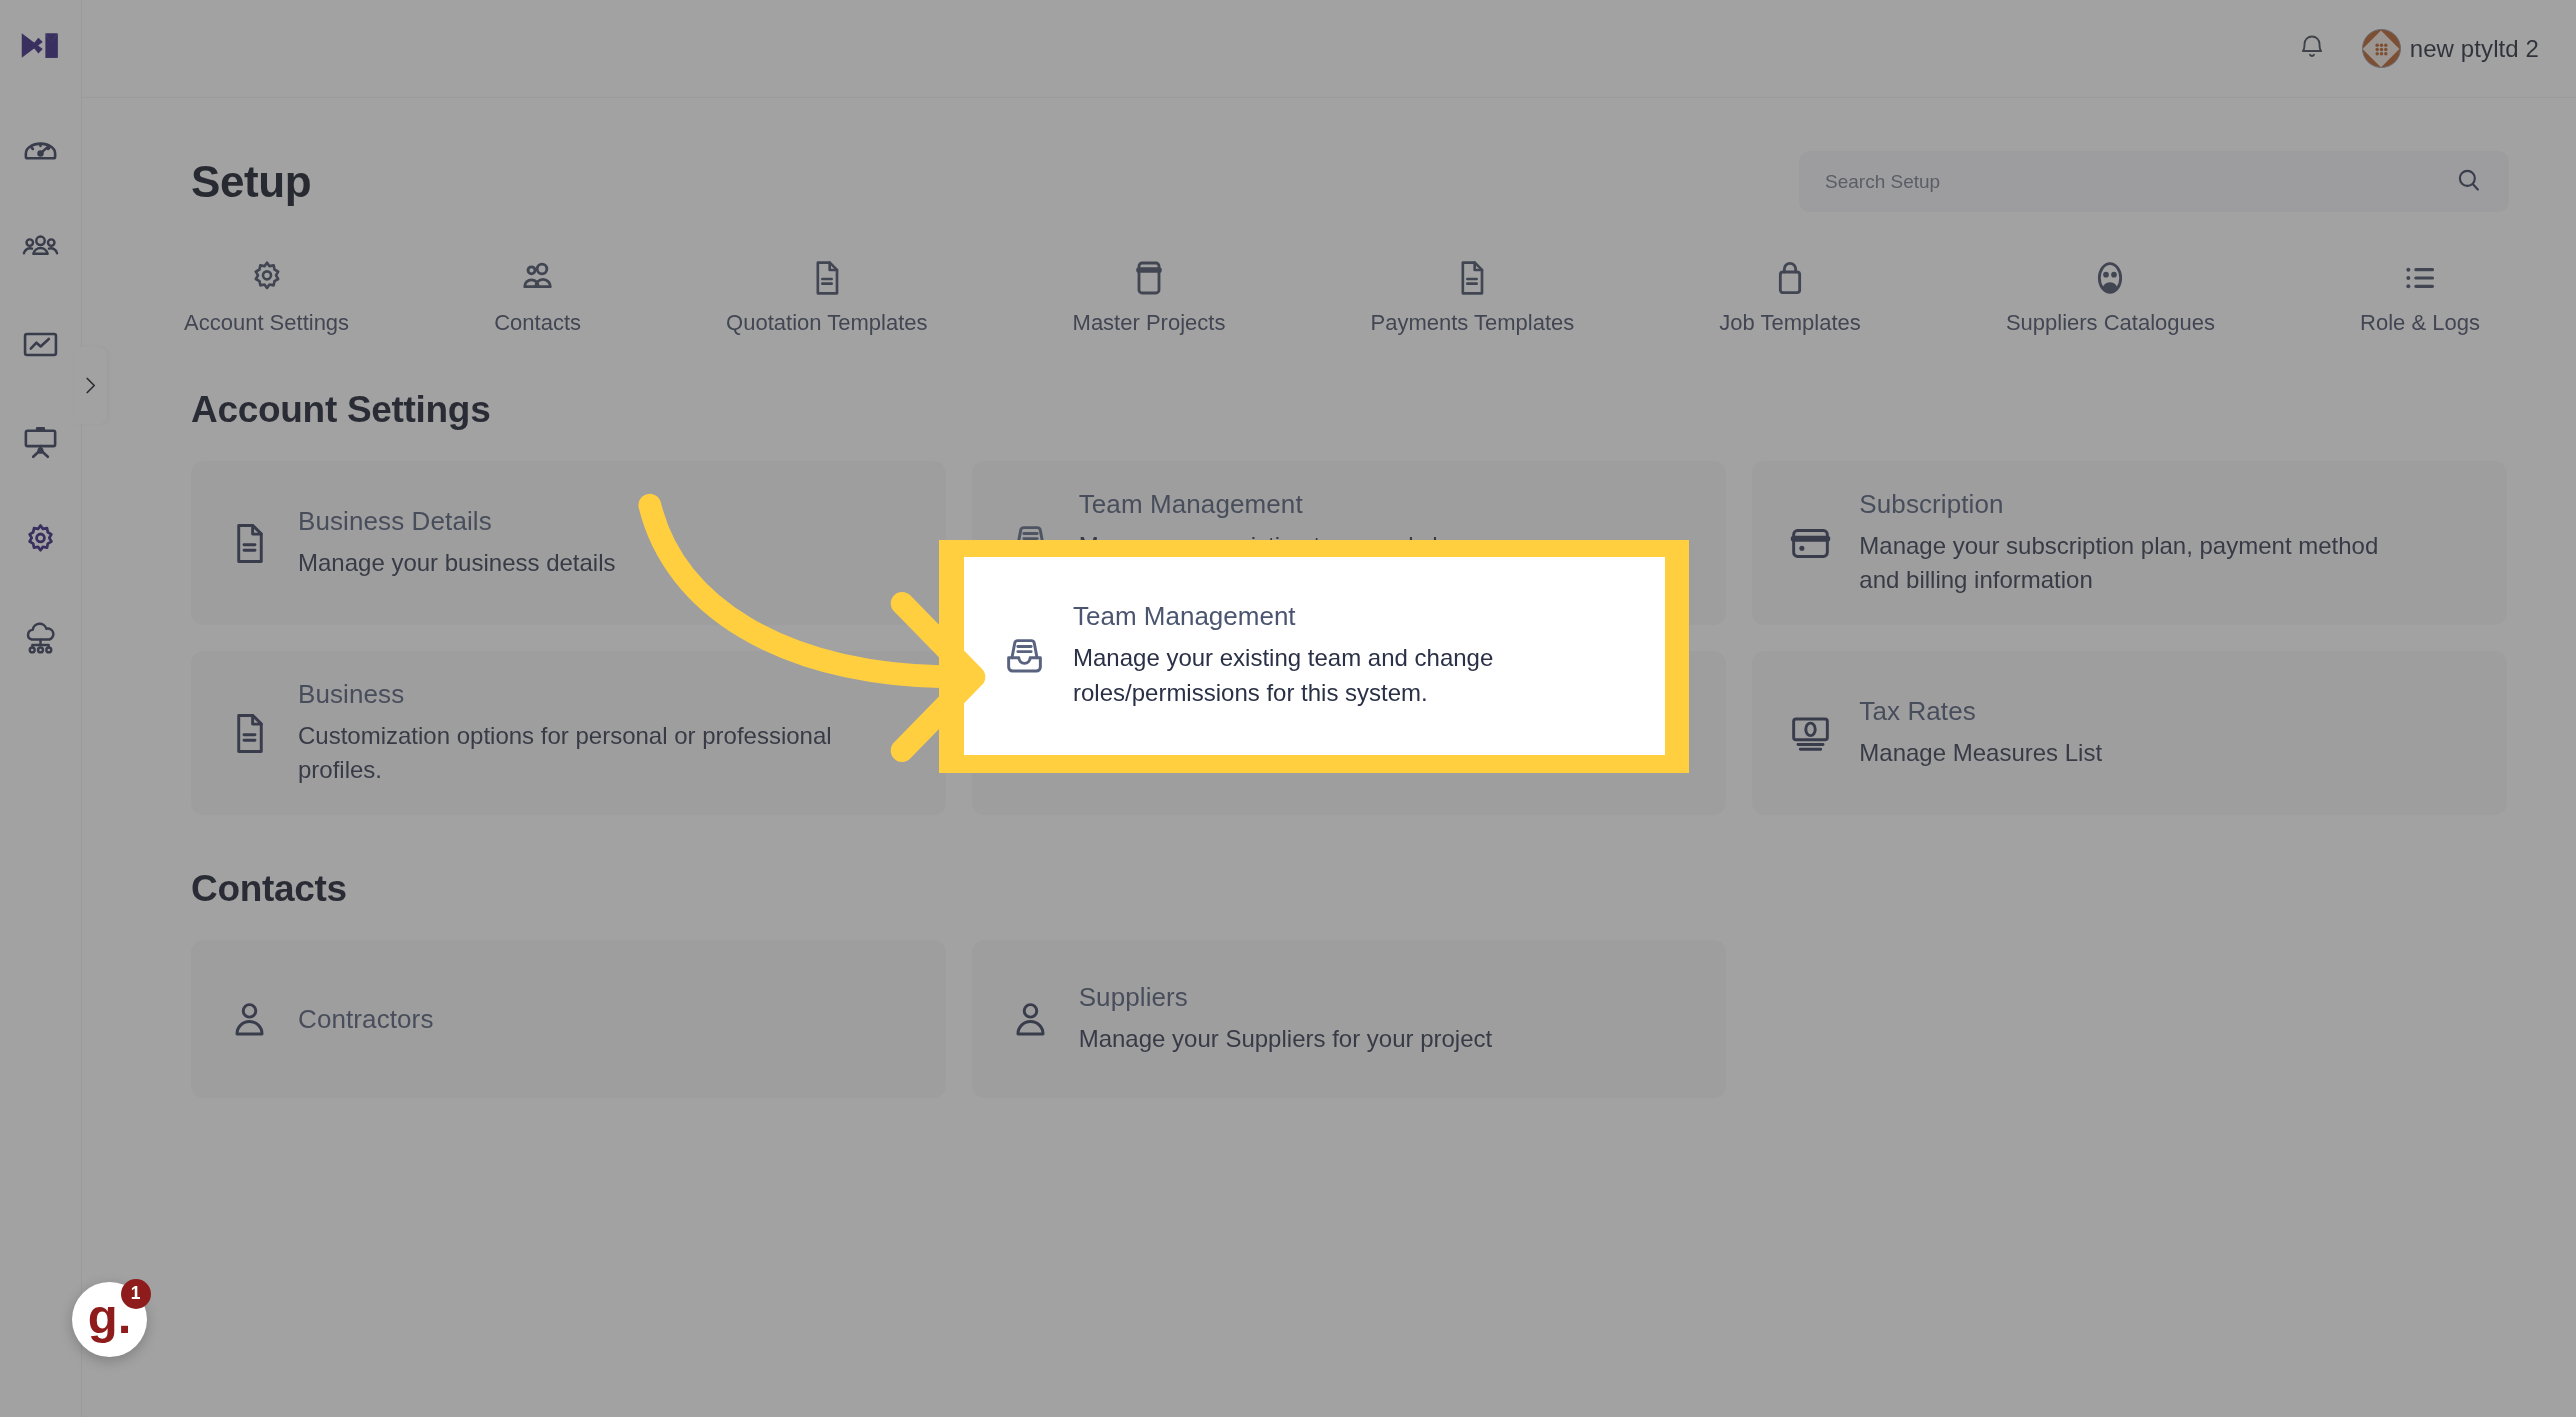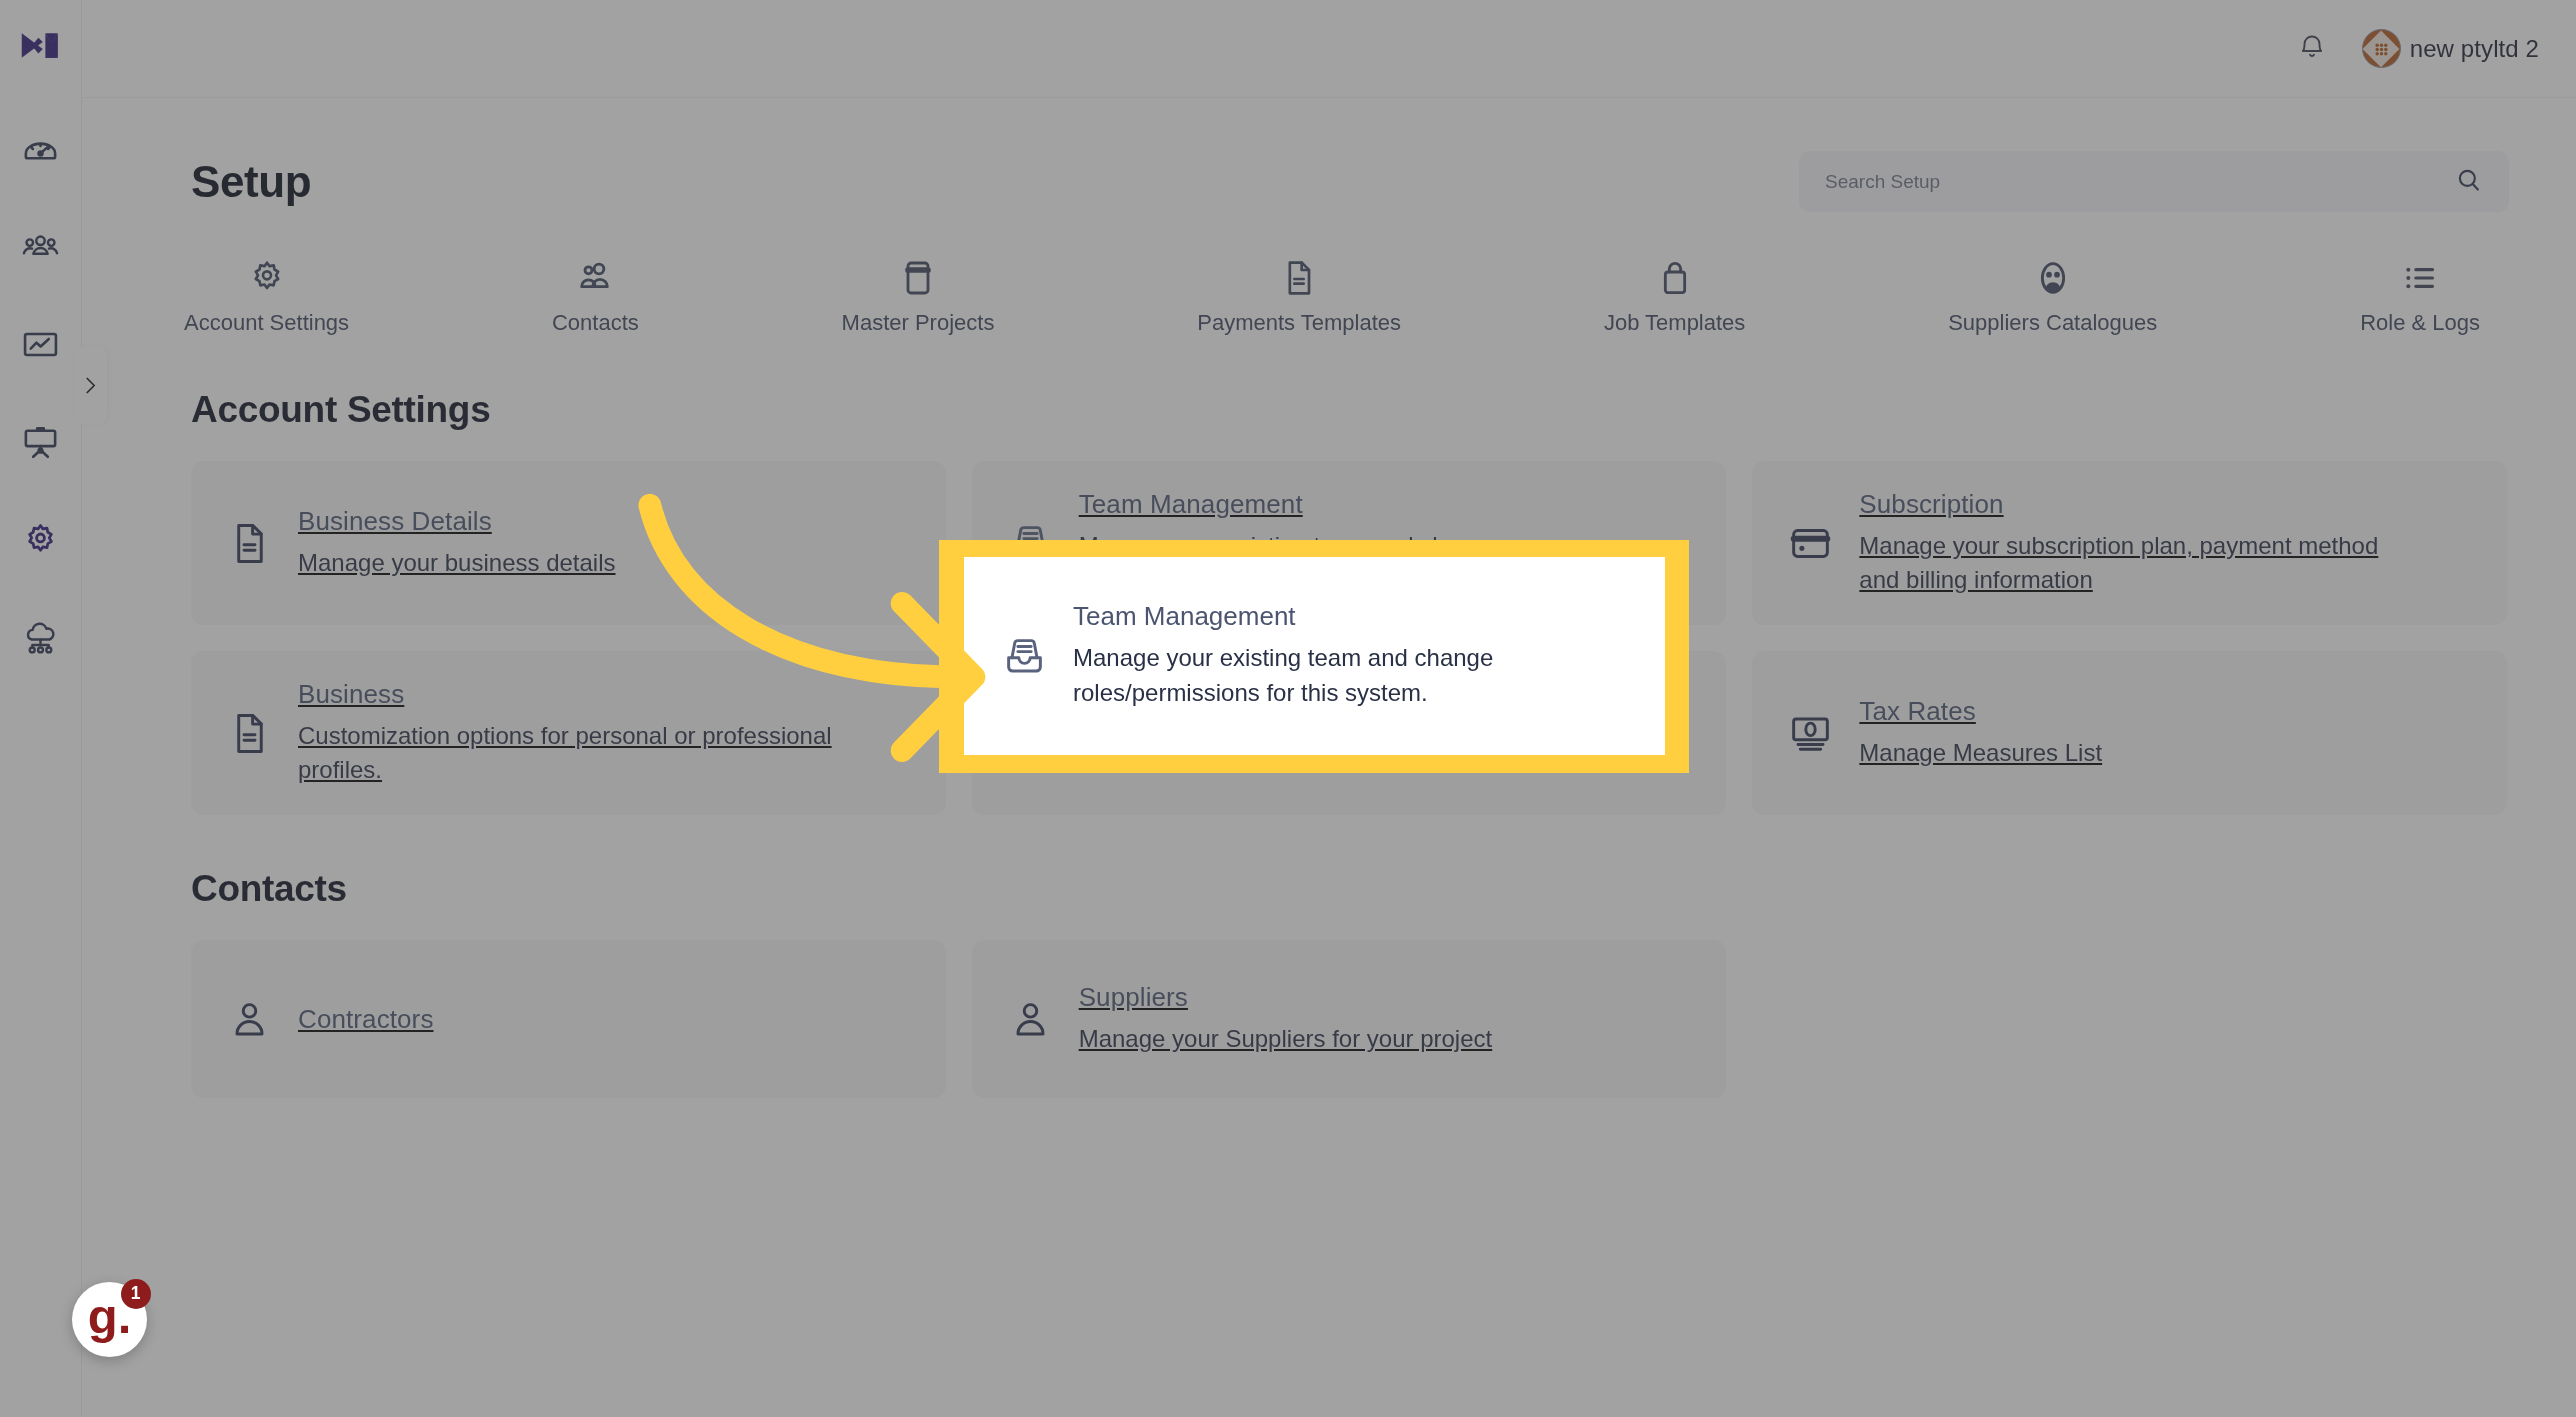--- a/index.html
+++ b/index.html
@@ -181,21 +181,20 @@
     font-weight: bold;
     color: #0e1324;
     padding: 53px 0 0 109px;
     letter-spacing: -0.3px;
   }
   .cards-grid {
     display: grid;
     grid-template-columns: repeat(3, 1fr);
     gap: 26px 26px;
     padding: 30px 69px 0 109px;
-    text-decoration: underline;
   }
   .card {
     background: #f6f7f9;
     border-radius: 12.3px;
     min-height: 158px;
     display: flex;
     align-items: center;
     gap: 23px;
     padding: 28px 33px;
     cursor: pointer;
@@ -449,20 +448,30 @@
               <svg width="40" height="40" viewBox="0 0 24 24" fill="none" stroke="#3e4760" stroke-width="1.7" stroke-linecap="round" stroke-linejoin="round">
                 <circle cx="14.4" cy="6.6" r="2.9"></circle>
                 <circle cx="8.1" cy="7.4" r="2.1"></circle>
                 <path d="M4 17.2a4.1 4.1 0 0 1 8.2 0z"></path>
                 <path d="M10.6 17.2a4.4 4.4 0 0 1 8.8 0z"></path>
               </svg>
             </span>
             <span class="tab-label">Contacts</span>
           </div>
 
+          <div class="tab">
+            <span class="tab-icon">
+              <svg width="40" height="40" viewBox="0 0 24 24" fill="none" stroke="#3e4760" stroke-width="1.6" stroke-linecap="round" stroke-linejoin="round">
+                <path d="M6.5 2.8h7.2L18 7.1v14.1H6.5z"></path>
+                <path d="M13.6 2.8v4.4H18"></path>
+                <path d="M9.2 12.6h5.6M9.2 15.4h5.6"></path>
+              </svg>
+            </span>
+            <span class="tab-label">Quotation Templates</span>
+          </div>
 
           <div class="tab">
             <span class="tab-icon">
               <svg width="40" height="40" viewBox="0 0 24 24" fill="none" stroke="#3e4760" stroke-width="1.7" stroke-linecap="round" stroke-linejoin="round">
                 <rect x="6" y="3" width="12" height="18" rx="1.8"></rect>
                 <path d="M6 7.2h12" stroke-width="3.4"></path>
               </svg>
             </span>
             <span class="tab-label">Master Projects</span>
           </div>

